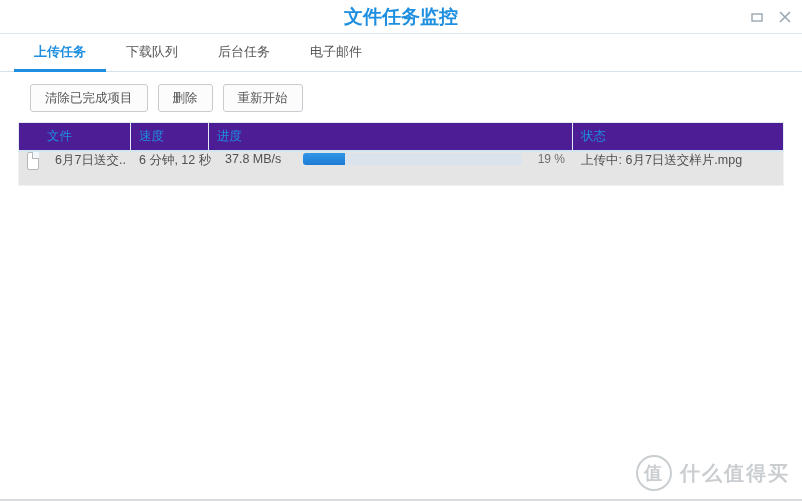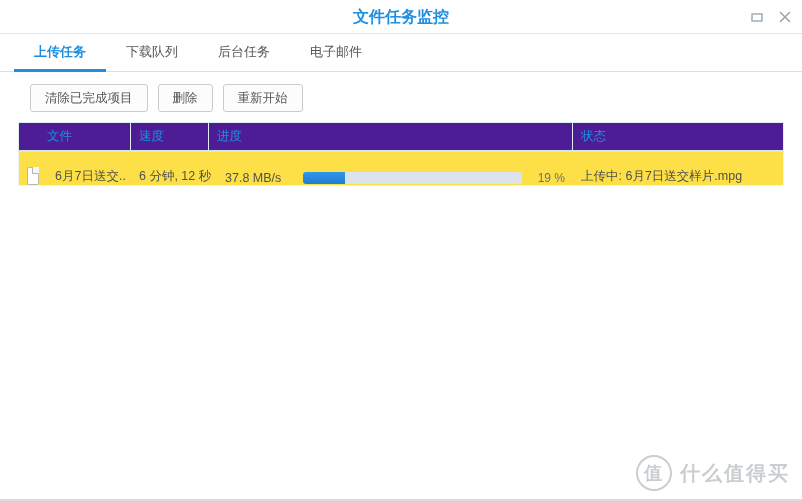--- a/index.html
+++ b/index.html
@@ -20,21 +20,21 @@
     height: 34px;
     line-height: 34px;
     border-bottom: 1px solid #d6e8f5;
     background: #ffffff;
     position: relative;
     text-align: center;
   }
   .titlebar .title {
     color: #1e8fe0;
     font-weight: bold;
-    font-size: 16px;
+    font-size: 19px;
   }
   .titlebar .controls {
     position: absolute;
     right: 8px; top: 0;
     height: 34px;
     display: flex;
     align-items: center;
     gap: 10px;
     color: #9aa7b0;
   }
@@ -102,27 +102,27 @@
     padding: 0 8px;
     height:100%;
     display:flex; align-items:center;
     border-right:1px solid #e1ebf2;
   }
   .grid-head .cell:last-child { border-right:none; }
 
   .grid-row {
     display:flex;
     height:34px;
-    align-items:flex-end;
+    align-items:flex-start;
     border-left:1px solid #eef3f7;
     border-right:1px solid #eef3f7;
     border-bottom:1px solid #eef3f7;
     font-size:12.5px;
     color:#505050;
-    background:#fde047;
+    background:#e5e5e5;
   }
   .grid-row .cell {
     padding: 0 8px;
     display:flex; align-items:center;
     overflow:hidden; white-space:nowrap; text-overflow:ellipsis;
   }
 
   
   .c-icon { width:28px; flex:0 0 28px; }
   .c-file { width:84px; flex:0 0 84px; }

